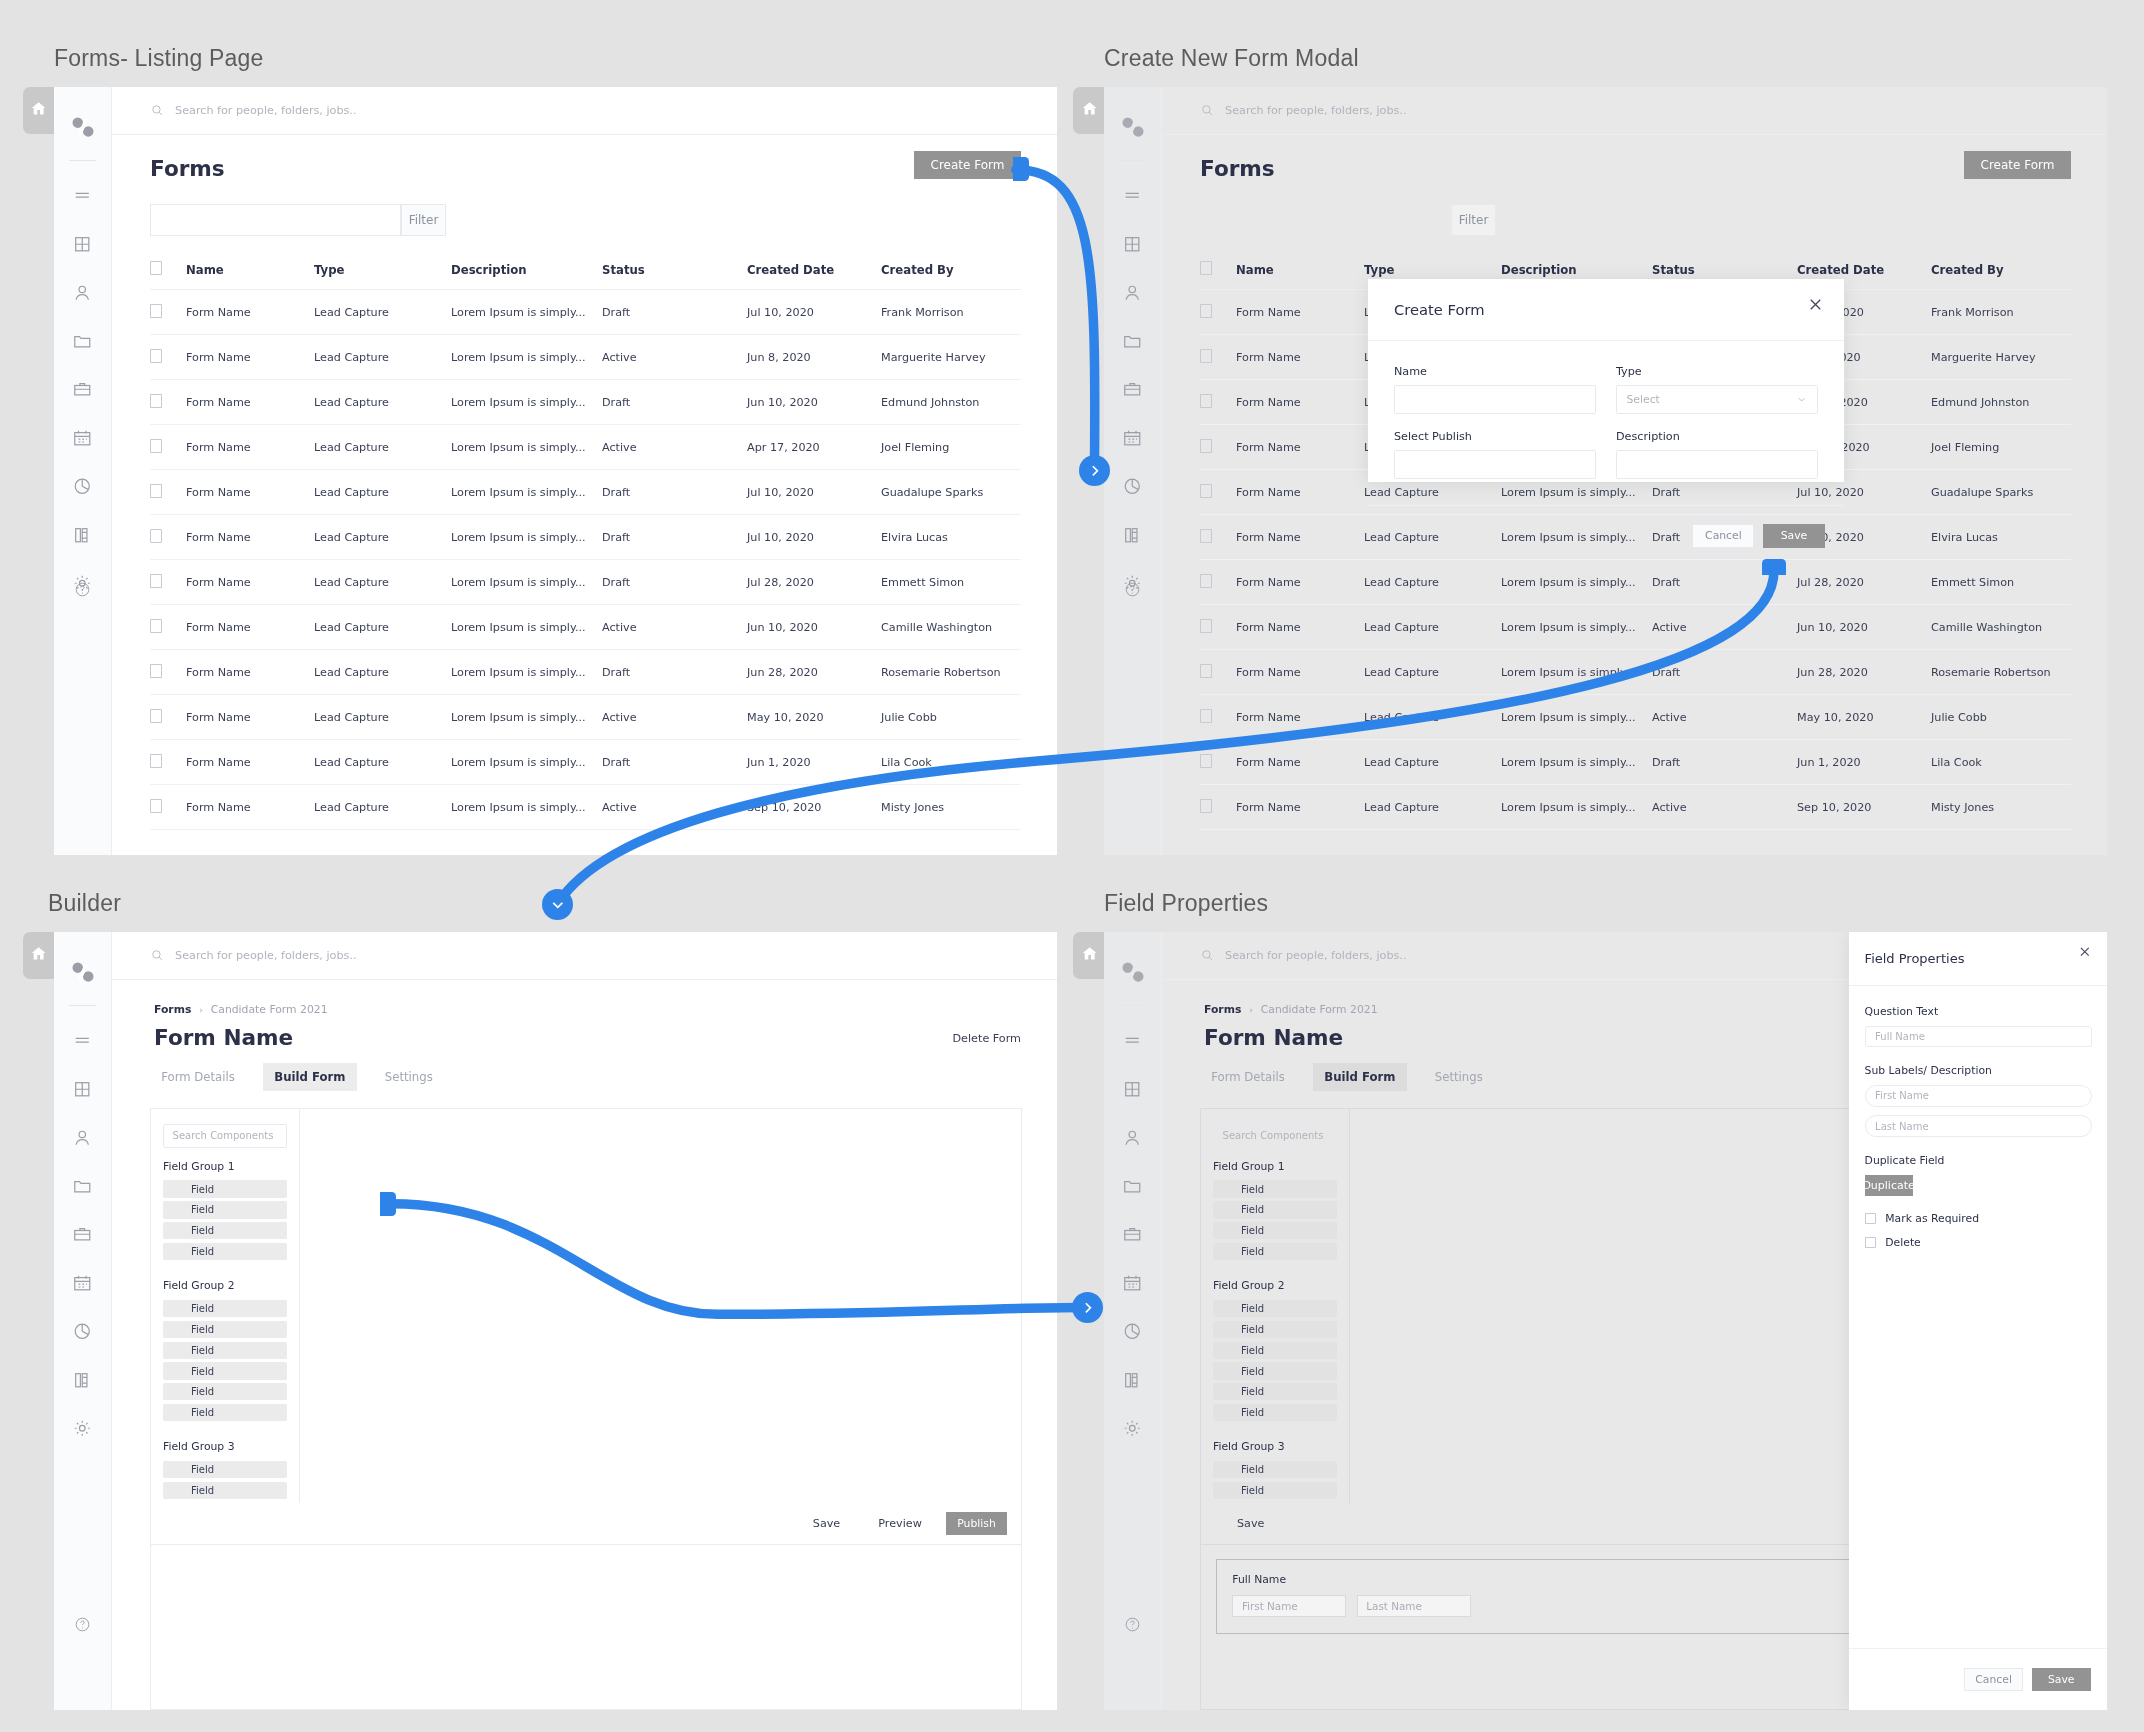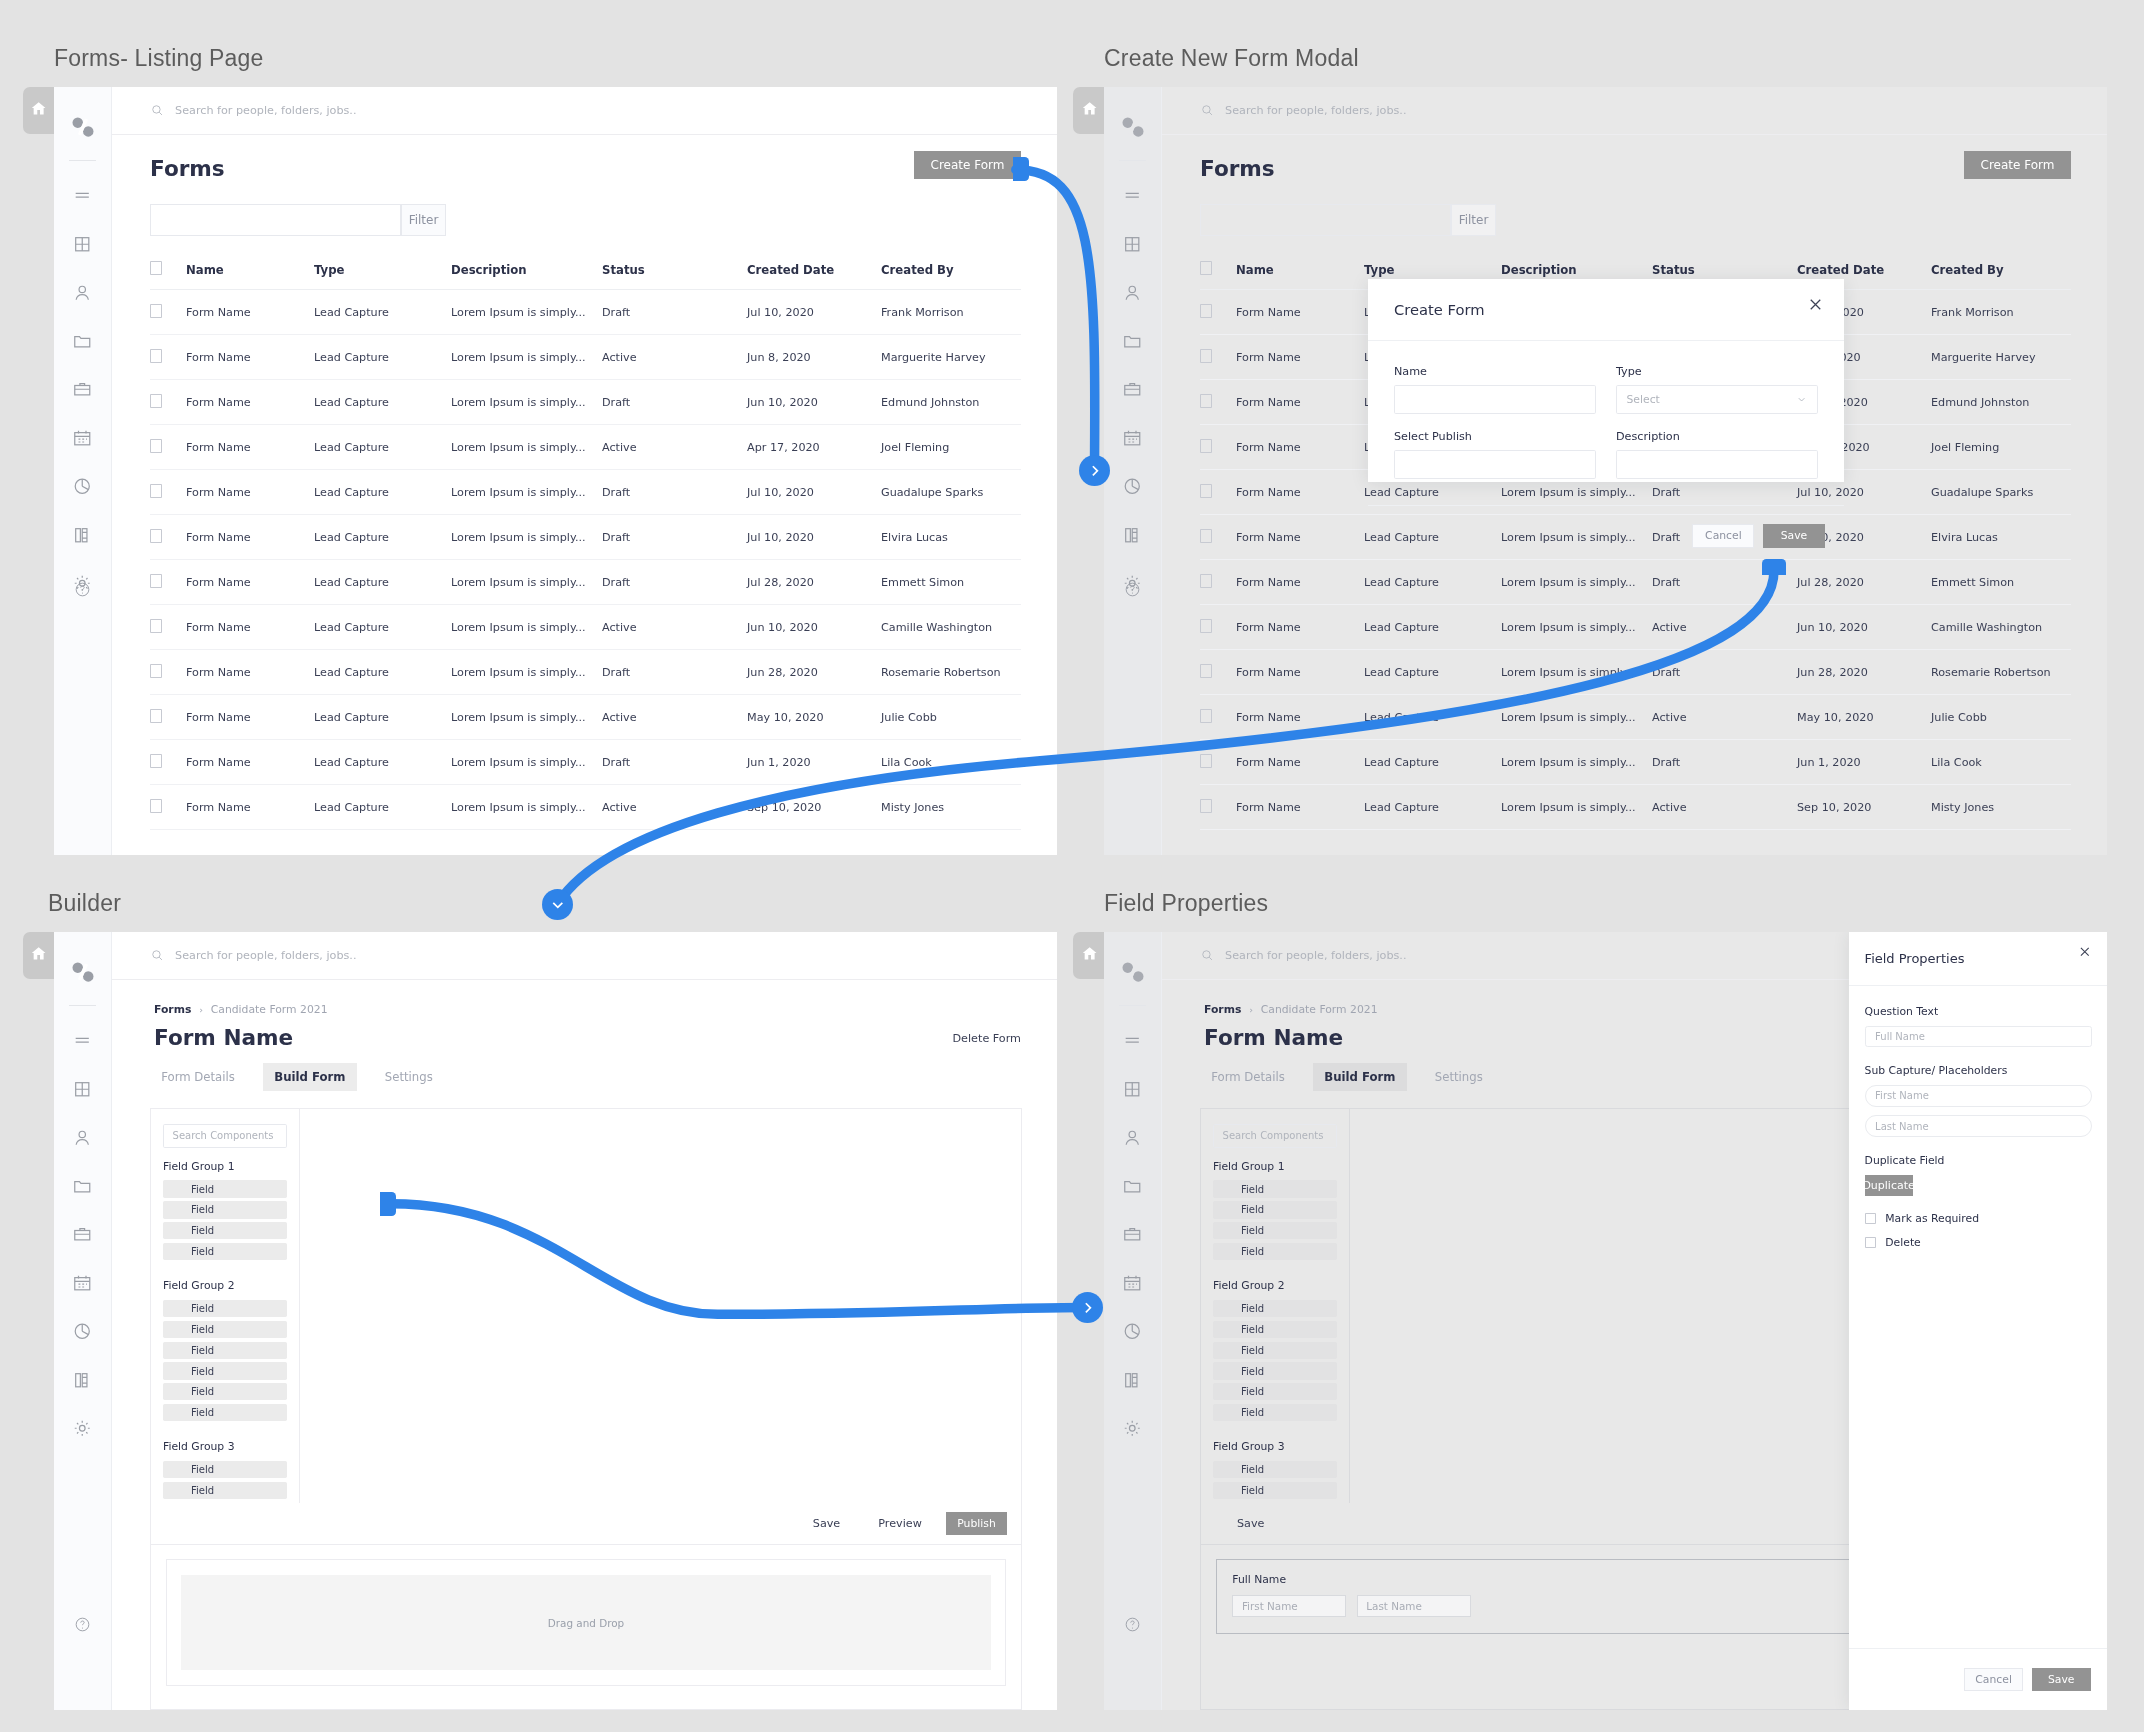--- a/index.html
+++ b/index.html
@@ -887,25 +887,20 @@
           <div class="fld">Field</div>
           <div class="fld">Field</div>
         </div>
 
         <div class="canvas">
           <div class="canvas-bar">
             <span class="act">Save</span>
             <span class="act">Preview</span>
             <button class="btn-primary publish">Publish</button>
           </div>
-          <div class="canvas-in">
-            <div class="dropzone-outer">
-              <div class="dropzone">Drag and Drop</div>
-            </div>
-          </div>
         </div>
       </div>
     </div>
   </div>
 
   <div class="home-tab" style="left:1073px; top:932px;">
     <span>
       <svg viewBox="0 0 24 24">
           <path d="M12 3 2.5 11h2.6v9h5v-6h3.8v6h5v-9h2.6z"></path>
         </svg>
@@ -1062,21 +1057,21 @@
               <path d="M6 6l12 12M18 6L6 18"></path>
             </svg>
         </div>
       </div>
       <div class="drawer-body">
         <div class="dblock">
           <div class="dlabel">Question Text</div>
           <div class="dinput">Full Name</div>
         </div>
         <div class="dblock">
-          <div class="dlabel">Sub Capture/ Placeholders</div>
+          <div class="dlabel">Sub Labels/ Description</div>
           <div class="dinput" style="border-radius:12px; height:22.5px;">First Name</div>
           <div class="dinput" style="border-radius:12px; height:22.5px;">Last Name</div>
         </div>
         <div class="dblock">
           <div class="dlabel">Duplicate Field</div>
           <button class="btn-primary dup-btn">Duplicate</button>
         </div>
         <div class="chkrow">
           <span class="chkbox"></span>
           <span>Mark as Required</span>

